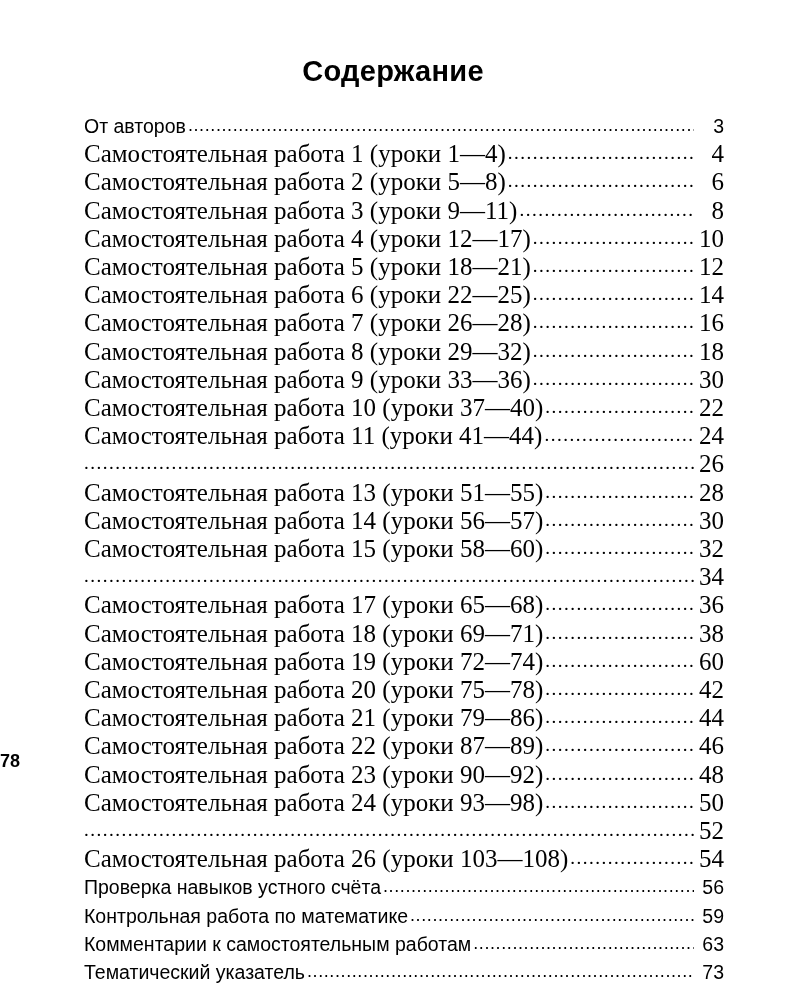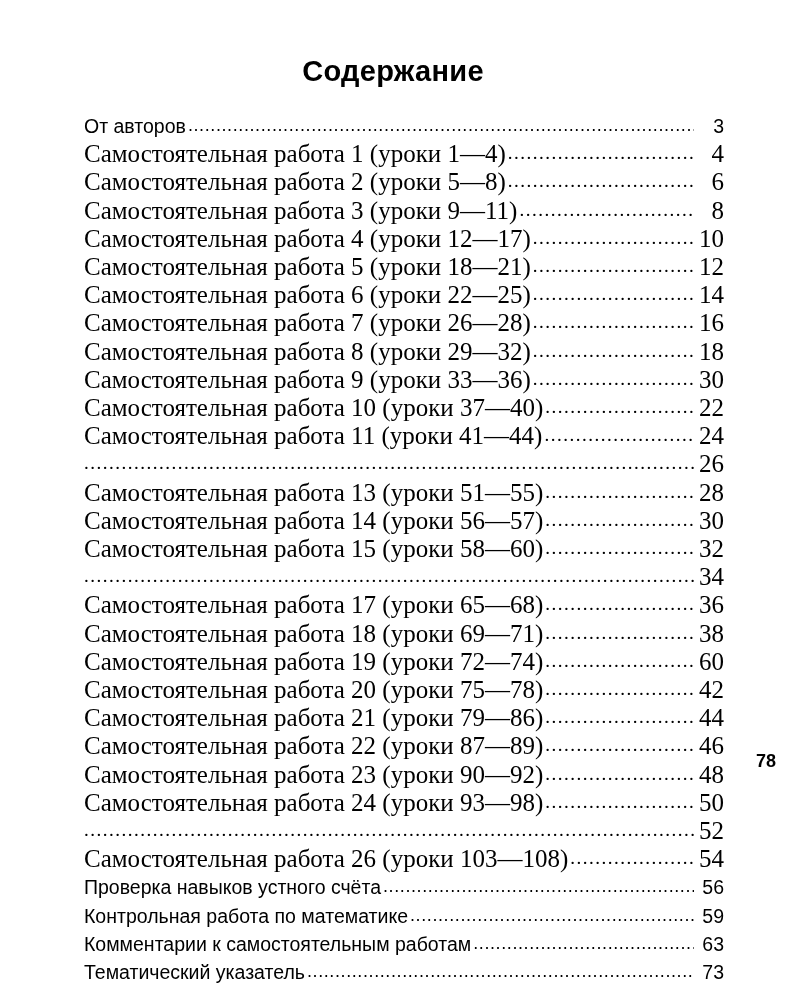--- a/index.html
+++ b/index.html
@@ -82,21 +82,21 @@
     flex: 0 0 auto;
     padding-left: 4px;
     text-align: right;
     min-width: 26px;
   }
   .folio {
     position: absolute;
     bottom: 34px;
     left: 0;
     right: 10px;
-    text-align: right;
+    text-align: left;
     font-size: 18px;
     font-weight: bold;
     font-family: "Liberation Sans", sans-serif;
   }
 </style>
 </head>
 <body>
 
 <div class="page">
 

